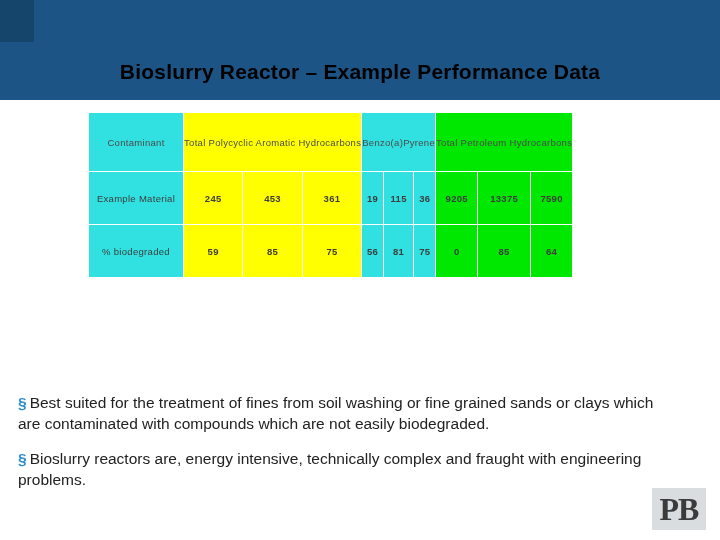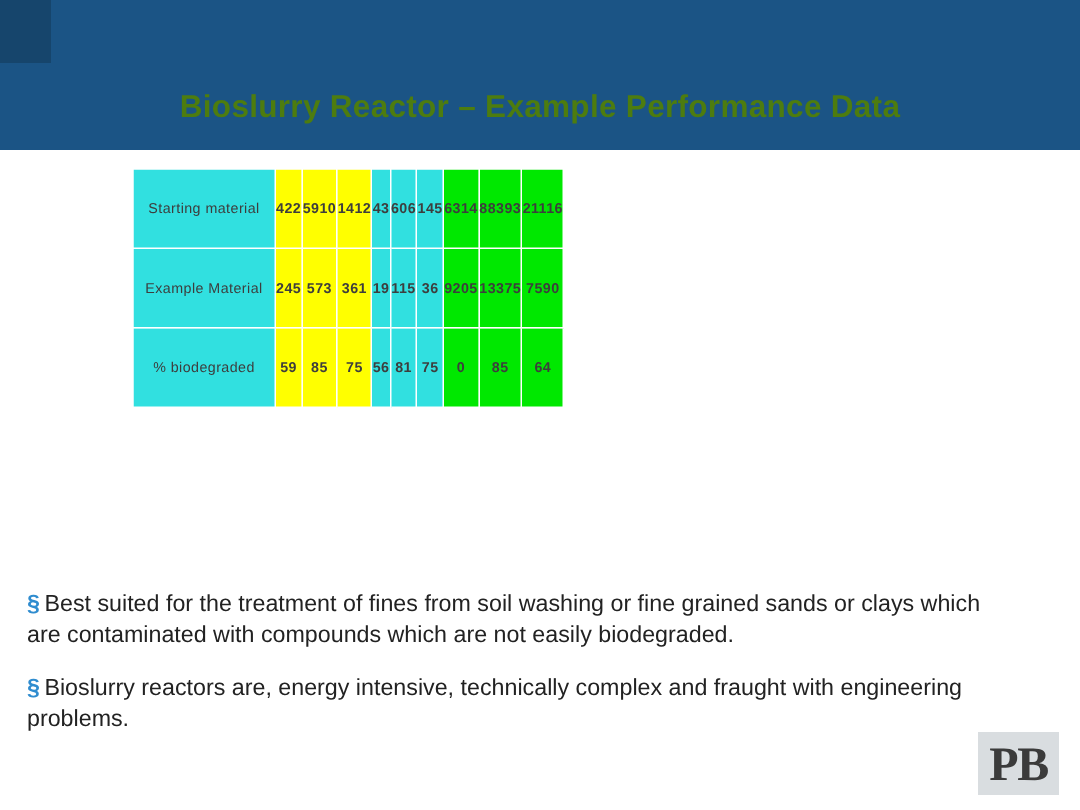--- a/index.html
+++ b/index.html
@@ -29,21 +29,21 @@
     width: 34px;
     height: 42px;
     background: #16456c;
   }
   .slide-title {
     position: absolute;
     left: 0;
     top: 60px;
     width: 720px;
     text-align: center;
-    color: #4d7c0f;
+    color: #000000;
     font-size: 21px;
     font-weight: bold;
     letter-spacing: 0.2px;
   }
 
   
   .table-wrap {
     position: absolute;
     left: 88px;
     top: 112px;
@@ -123,39 +123,41 @@
 
 <div class="header-band">
   <div class="deco-left"></div>
 </div>
 
 <div class="slide-title">Bioslurry Reactor – Example Performance Data</div>
 
 <div class="table-wrap">
   <table class="perf">
     <tbody>
+      <tr class="r-head">
+        <td class="rowlabel">
+          <span class="hdr-label">Contaminant</span>
+        </td>
+        <td class="grp-yellow" colspan="3">
+          <span class="hdr-label">Total Polycyclic Aromatic Hydrocarbons</span>
+        </td>
+        <td class="grp-cyan" colspan="3">
+          <span class="hdr-label">Benzo(a)Pyrene</span>
+        </td>
+        <td class="grp-green" colspan="3">
+          <span class="hdr-label">Total Petroleum Hydrocarbons</span>
+        </td>
+      </tr>
 
 
-      <tr class="r-data">
-        <td class="rowlabel">Starting material</td>
-        <td class="grp-yellow num">422</td>
-        <td class="grp-yellow num">5910</td>
-        <td class="grp-yellow num">1412</td>
-        <td class="grp-cyan num">43</td>
-        <td class="grp-cyan num">606</td>
-        <td class="grp-cyan num">145</td>
-        <td class="grp-green num">6314</td>
-        <td class="grp-green num">88393</td>
-        <td class="grp-green num">21116</td>
-      </tr>
 
       <tr class="r-data">
         <td class="rowlabel">Example Material</td>
         <td class="grp-yellow num">245</td>
-        <td class="grp-yellow num">573</td>
+        <td class="grp-yellow num">453</td>
         <td class="grp-yellow num">361</td>
         <td class="grp-cyan num">19</td>
         <td class="grp-cyan num">115</td>
         <td class="grp-cyan num">36</td>
         <td class="grp-green num">9205</td>
         <td class="grp-green num">13375</td>
         <td class="grp-green num">7590</td>
       </tr>
 
       <tr class="r-data">

